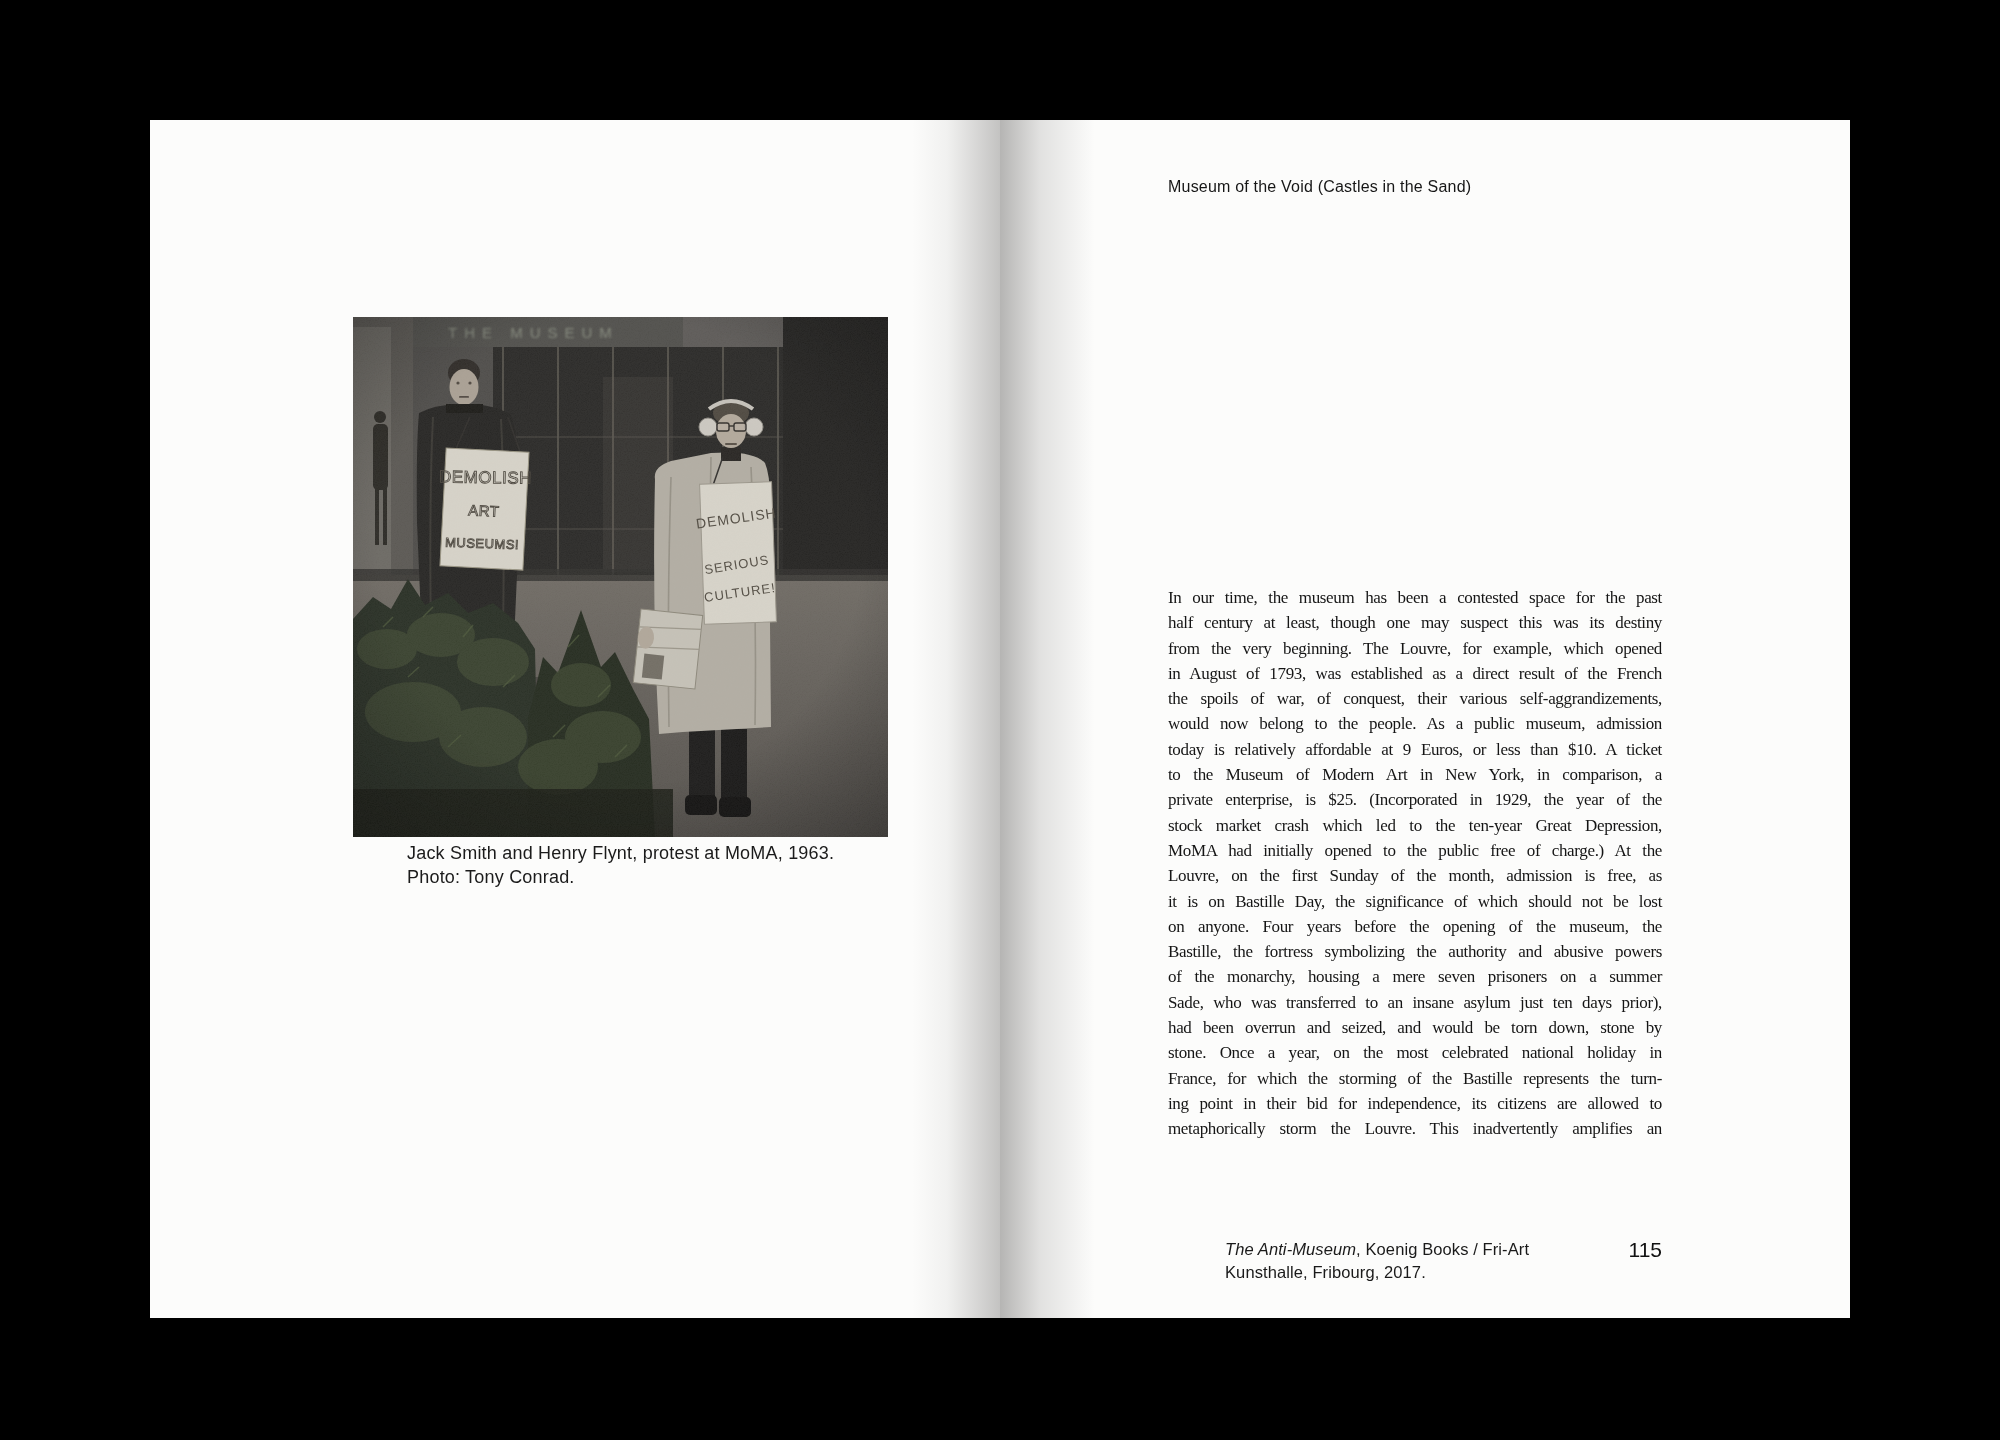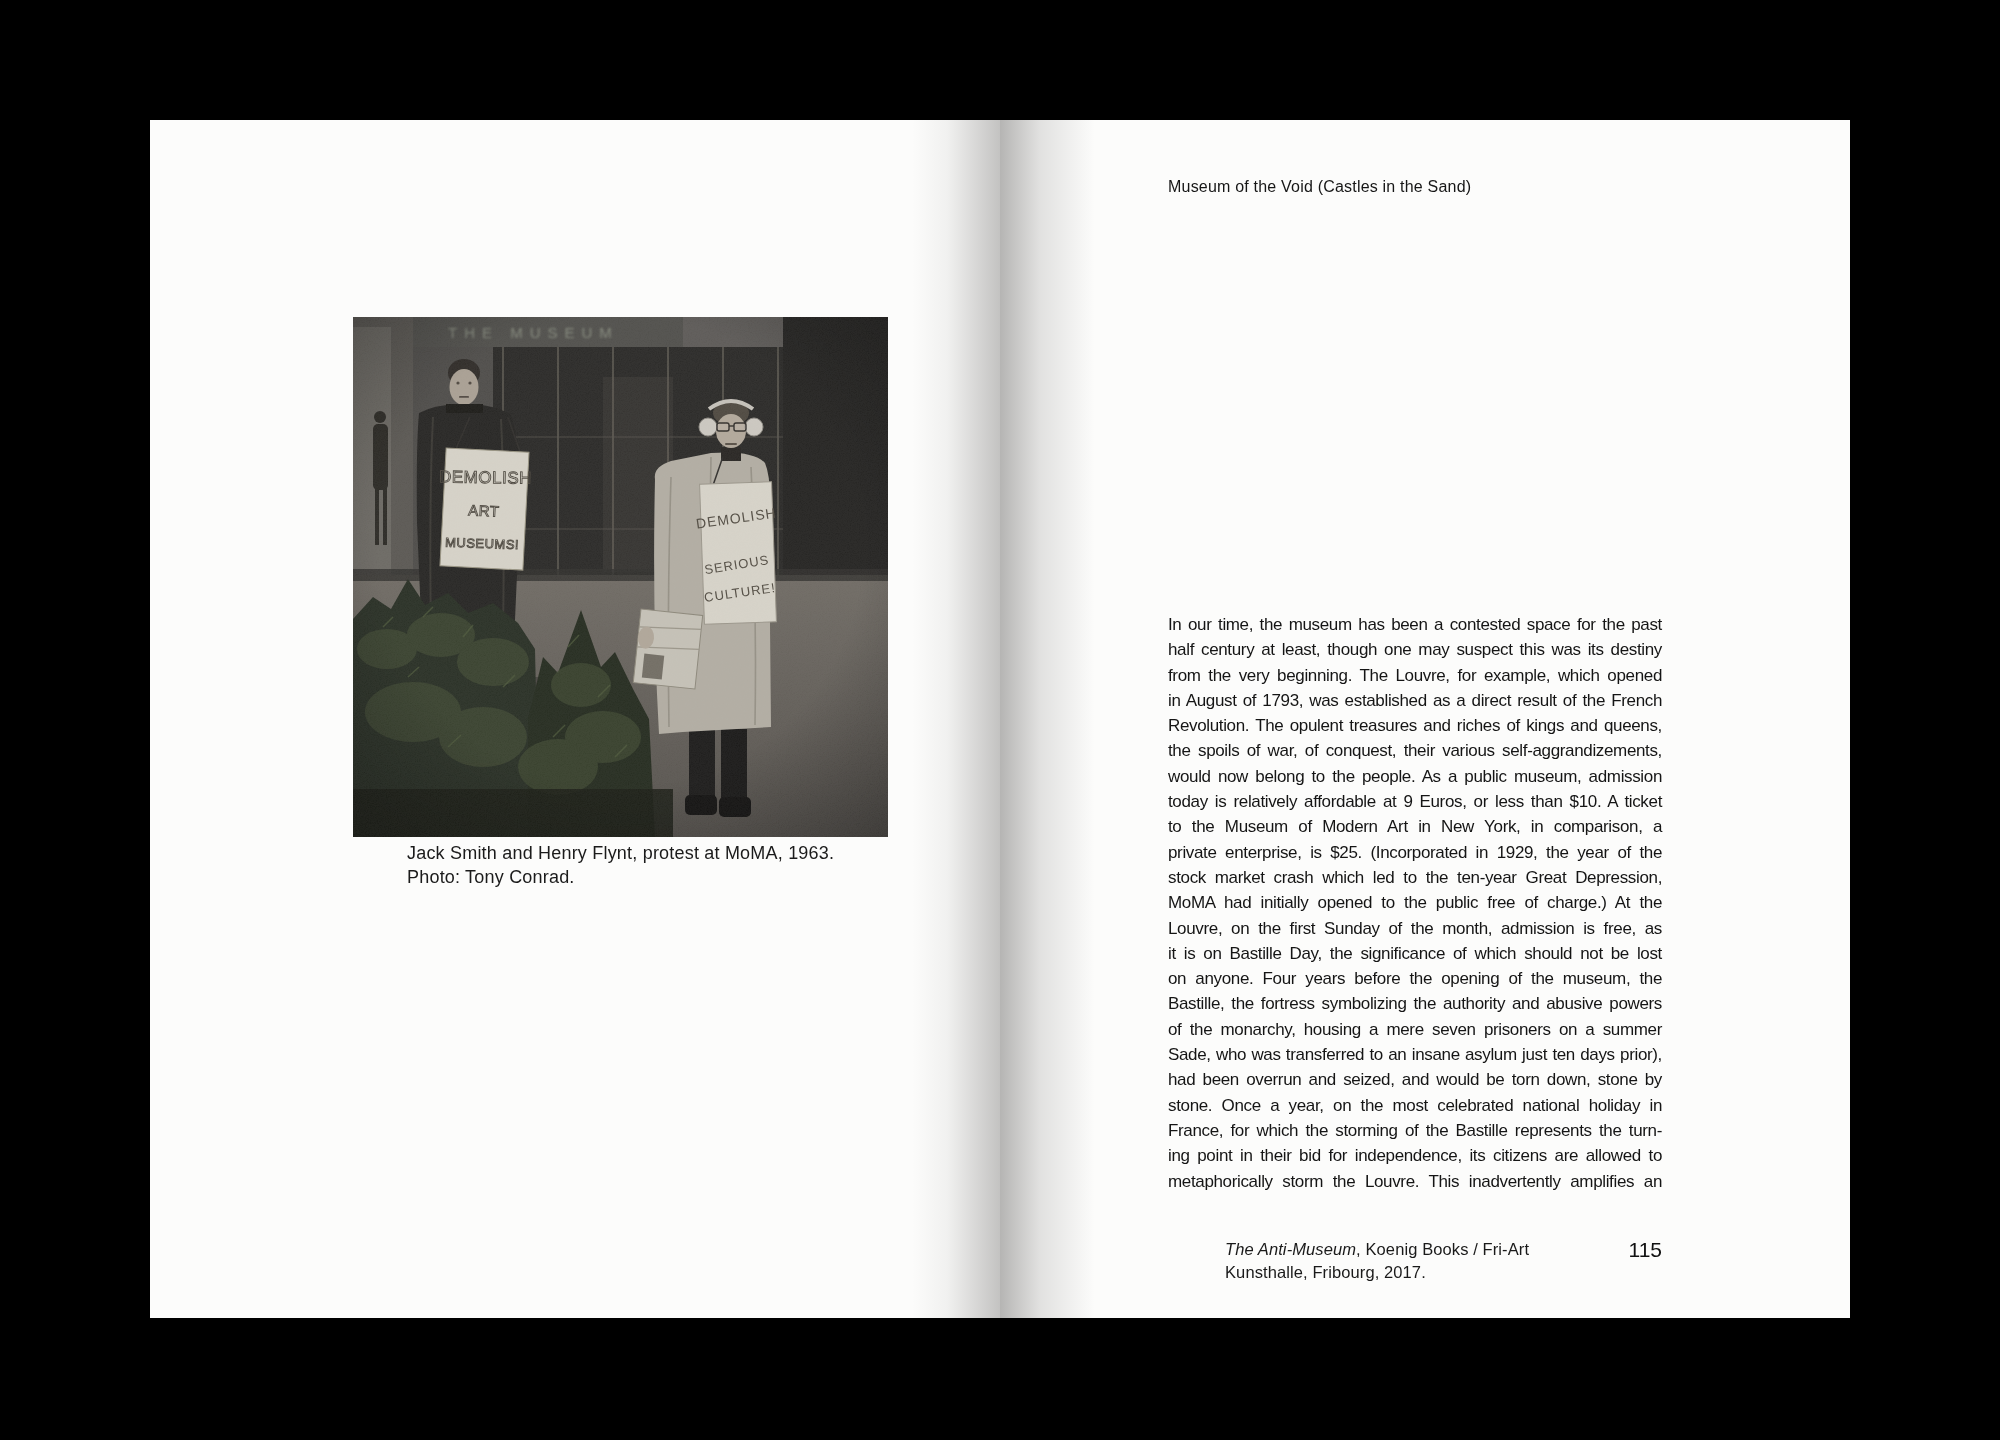--- a/index.html
+++ b/index.html
@@ -36,22 +36,22 @@
     font-size:18px;line-height:23.5px;letter-spacing:.2px;
     color:#1b1b1b;
   }
   
   .chapter-title{
     position:absolute;left:1018px;top:52px;width:510px;
     font-size:16px;line-height:30px;letter-spacing:.2px;
     color:#161616;white-space:nowrap;
   }
   .body-block{
-    position:absolute;left:1018px;top:492px;width:494px;
-    font-family:Liberation Sans, sans-serif;
+    position:absolute;left:1018px;top:465px;width:494px;
+    font-family:Liberation Serif, serif;
     font-size:17px;line-height:25.3px;letter-spacing:-.35px;
     color:#151515;
   }
   .body-line{
     text-align:justify;
     -moz-text-align-last:justify;
     text-align-last:justify;
     white-space:nowrap;
   }
   .footer-row{
@@ -240,21 +240,20 @@
 
   <div>
 
     <div class="chapter-title">Museum of the Void (Castles in the Sand)</div>
 
     <div class="body-block">
       <div class="body-line">In our time, the museum has been a contested space for the past</div>
       <div class="body-line">half century at least, though one may suspect this was its destiny</div>
       <div class="body-line">from the very beginning. The Louvre, for example, which opened</div>
       <div class="body-line">in August of 1793, was established as a direct result of the French</div>
-      <div class="body-line">Revolution. The opulent treasures and riches of kings and queens,</div>
       <div class="body-line">the spoils of war, of conquest, their various self-aggrandizements,</div>
       <div class="body-line">would now belong to the people. As a public museum, admission</div>
       <div class="body-line">today is relatively affordable at 9 Euros, or less than $10. A ticket</div>
       <div class="body-line">to the Museum of Modern Art in New York, in comparison, a</div>
       <div class="body-line">private enterprise, is $25. (Incorporated in 1929, the year of the</div>
       <div class="body-line">stock market crash which led to the ten-year Great Depression,</div>
       <div class="body-line">MoMA had initially opened to the public free of charge.) At the</div>
       <div class="body-line">Louvre, on the first Sunday of the month, admission is free, as</div>
       <div class="body-line">it is on Bastille Day, the significance of which should not be lost</div>
       <div class="body-line">on anyone. Four years before the opening of the museum, the</div>

